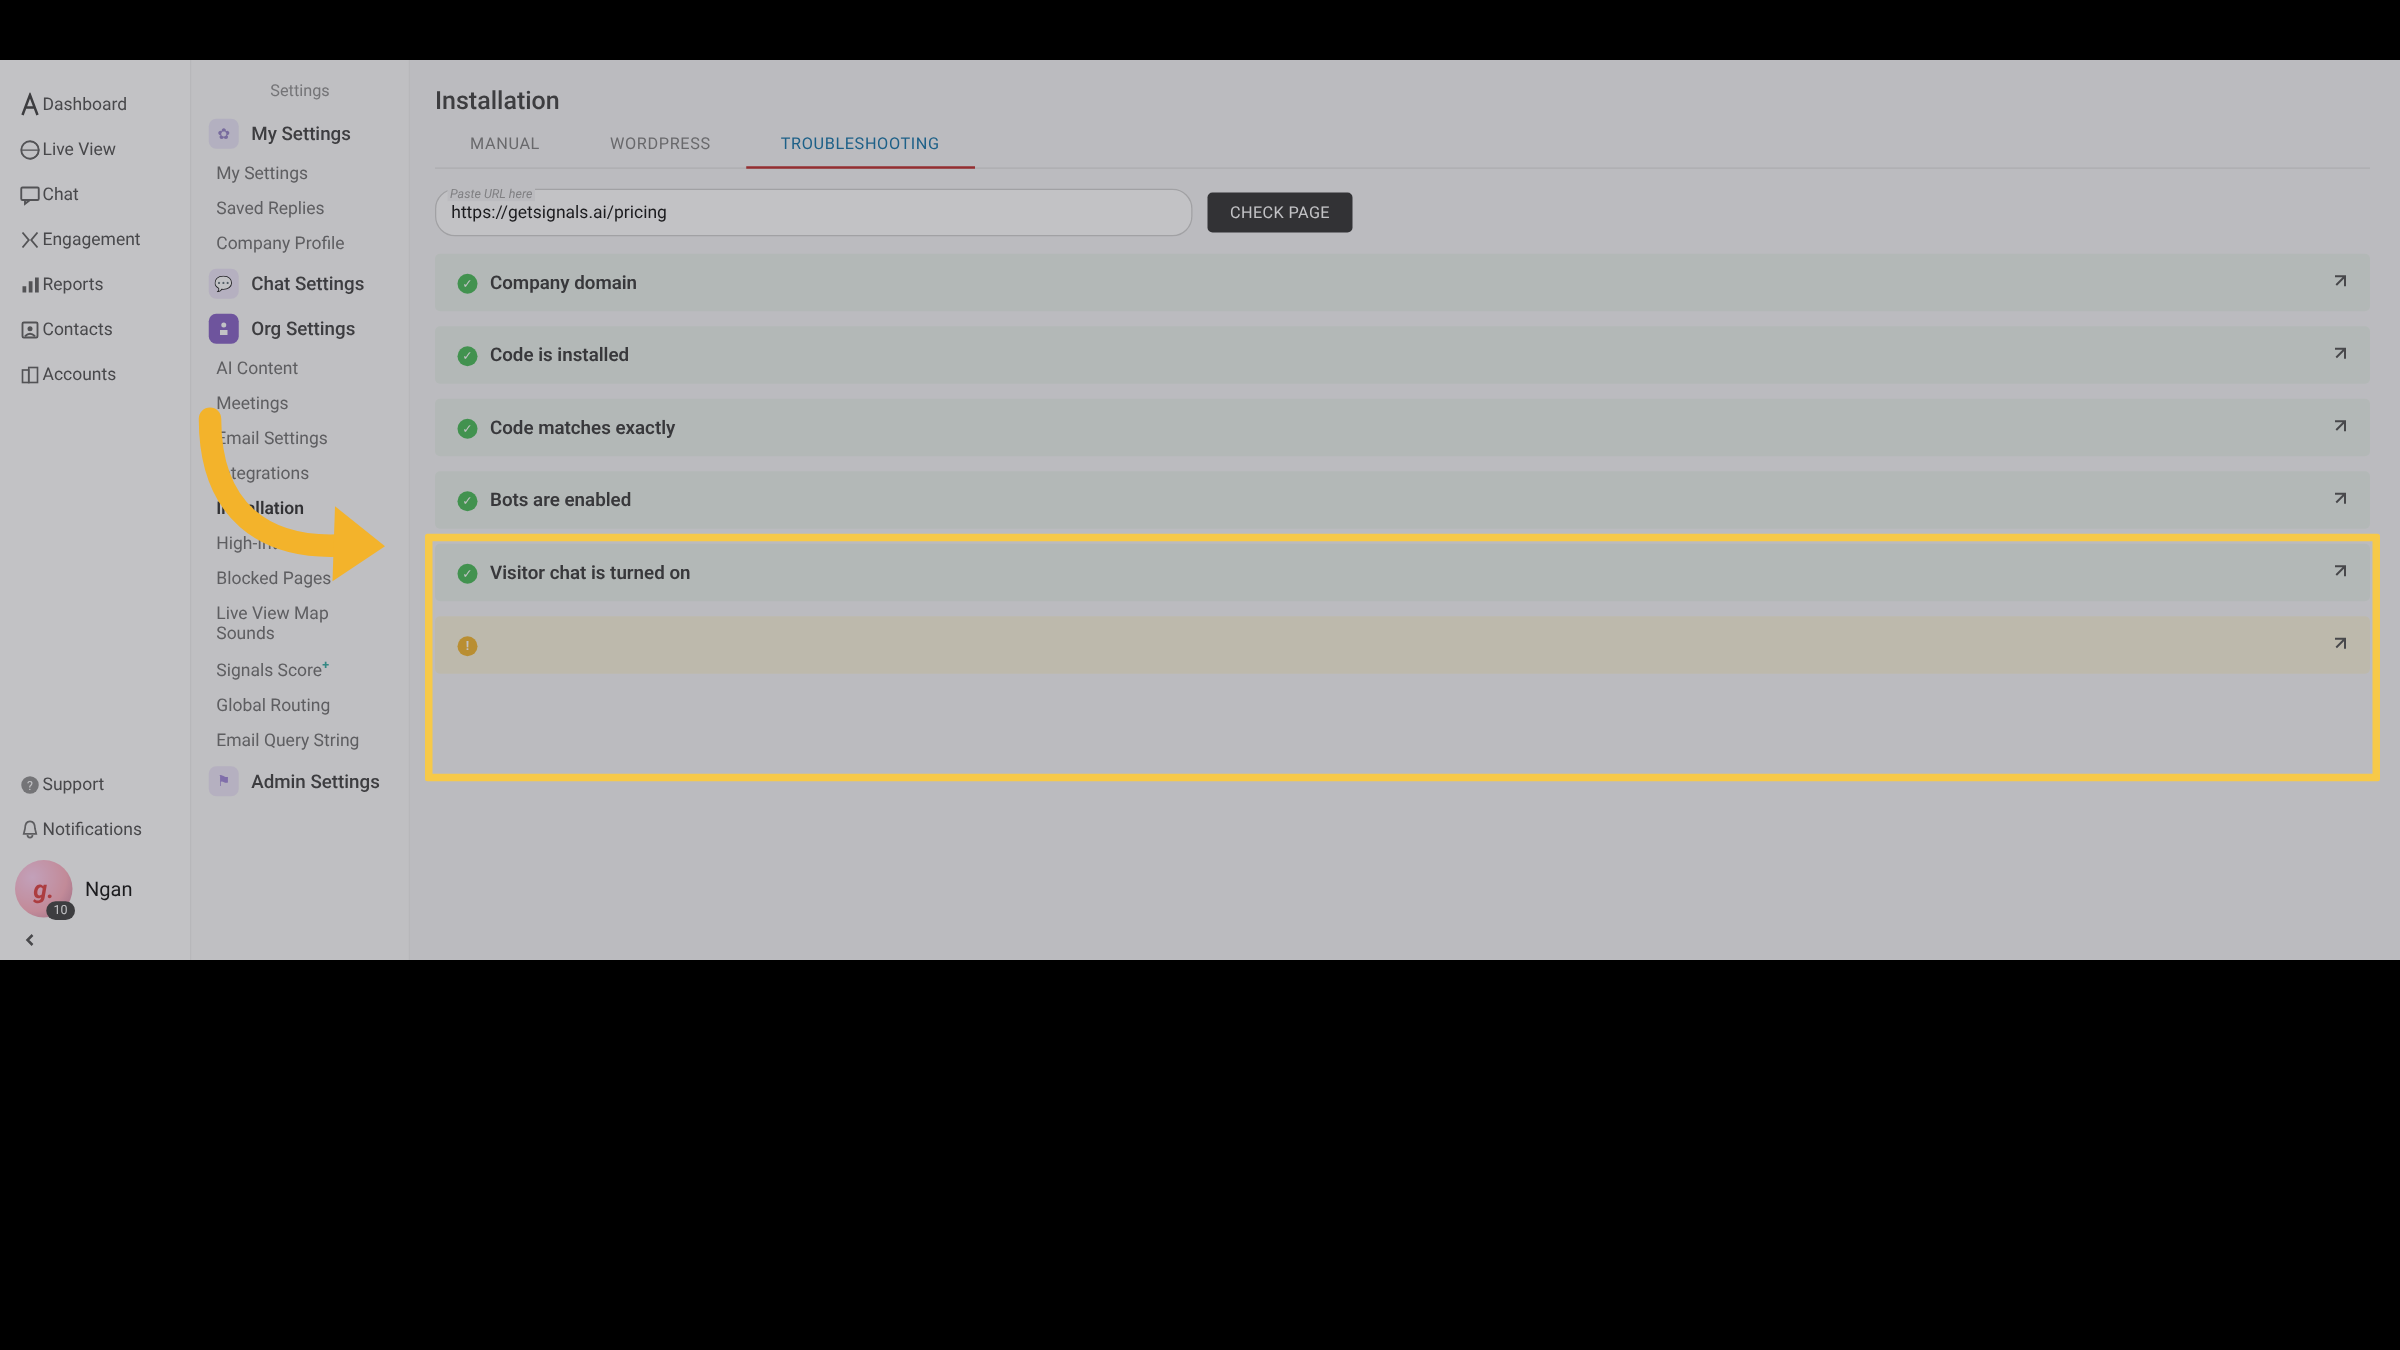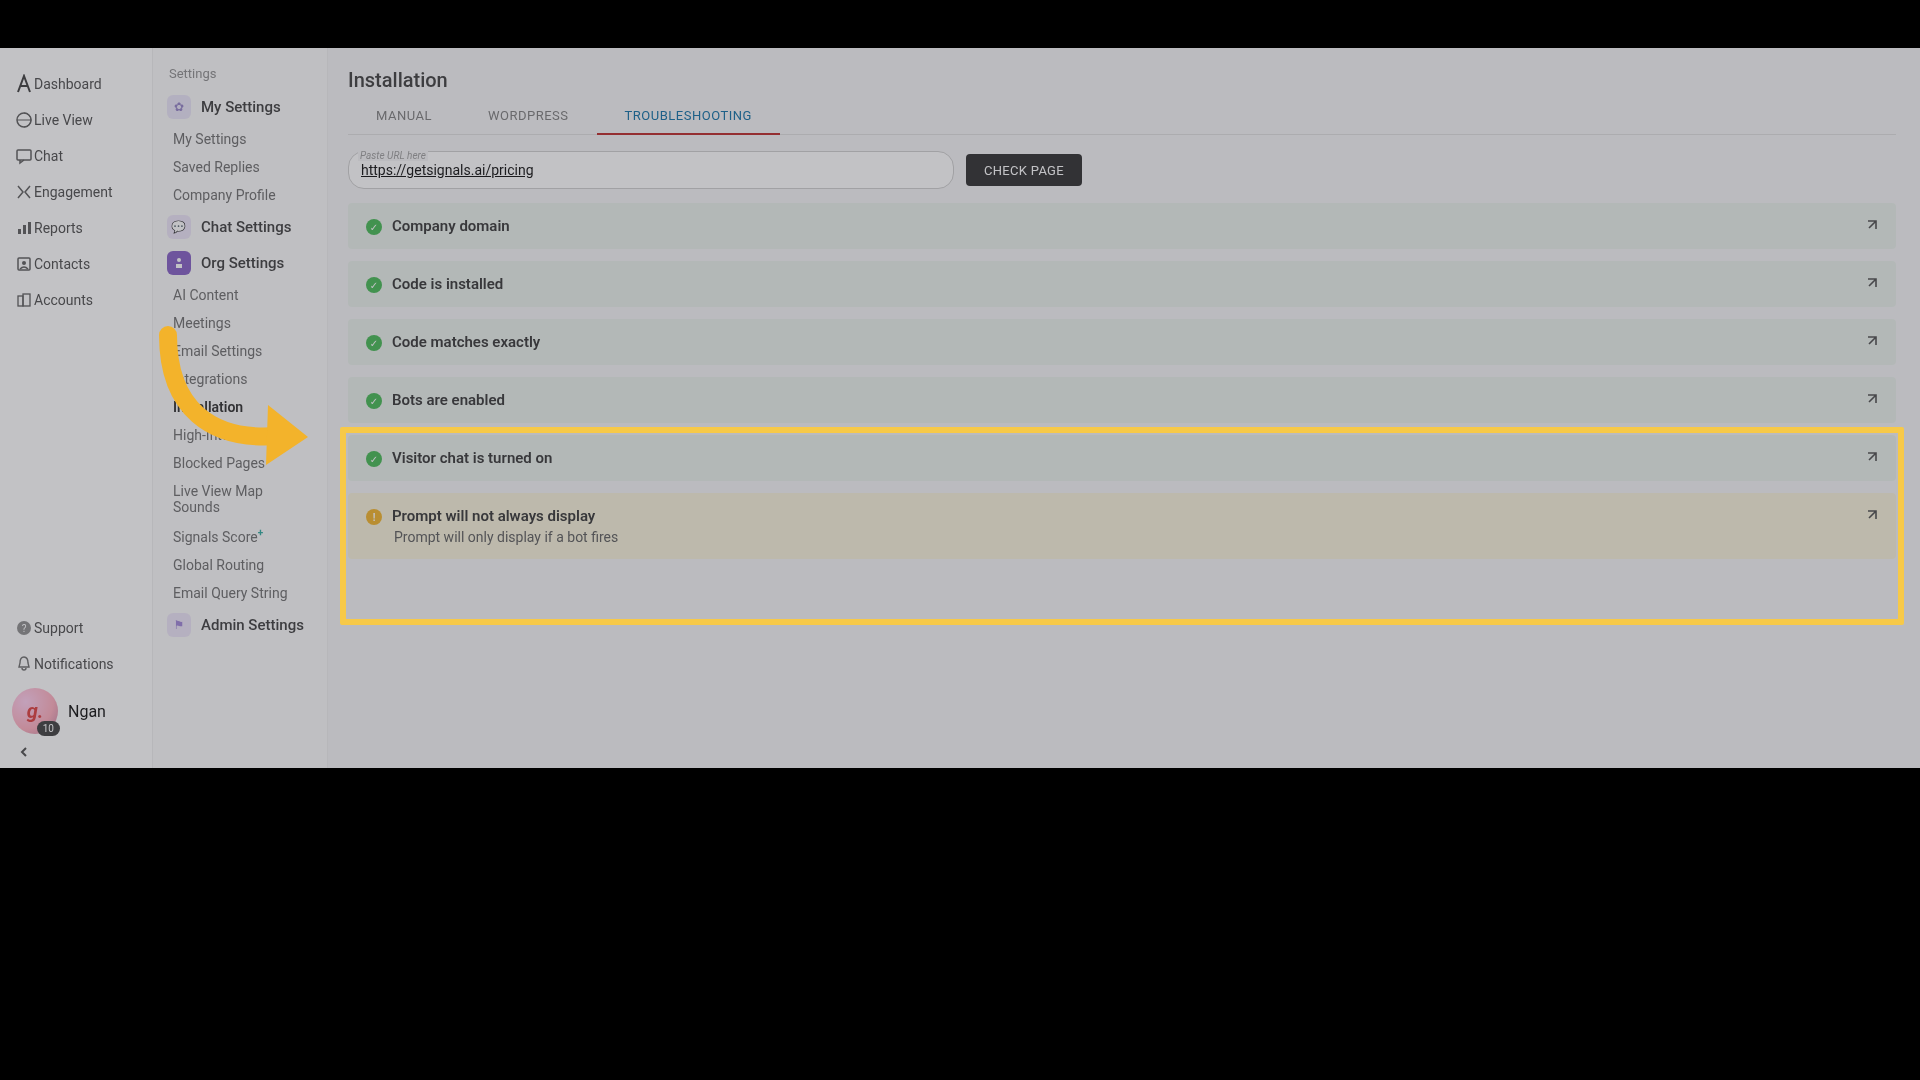--- a/index.html
+++ b/index.html
@@ -16,21 +16,21 @@
   .nav-item .ic { width: 20px; height: 20px; display:flex; align-items:center; justify-content:center; color:#555; }
   .nav-spacer { flex: 1; }
   .nav-user { display:flex; align-items:center; gap:10px; padding: 6px 12px; }
   .avatar-wrap { position:relative; width:46px; height:46px; }
   .avatar { width:46px; height:46px; border-radius:50%; background: radial-gradient(circle at 30% 30%, #fce, #fab 60%, #b79); display:flex; align-items:center; justify-content:center; color:#d33; font-weight:700; font-family: Georgia, serif; font-style:italic; font-size:20px; }
   .avatar-count { position:absolute; right:-2px; bottom:-2px; background:#333; color:#fff; font-size:10px; border-radius:10px; padding:2px 6px; }
   .collapse-chevron { text-align:right; padding: 6px 18px 10px; color:#555; }
 
   
   .settingscol { width: 176px; background:#fafafa; border-left:1px solid #eee; border-right:1px solid #eee; padding-top:18px; z-index:10; }
-  .settings-heading { font-size:13px; color:#888; padding: 0 16px 8px; }
+  .settings-heading { font-size:13px; color:#888; padding: 0 16px 8px; text-align: center; }
   .settings-group { display:flex; align-items:center; gap:10px; padding: 6px 14px; font-size:15px; color:#333; font-weight:500; }
   .sg-icon { width:24px; height:24px; border-radius:6px; display:flex; align-items:center; justify-content:center; font-size:12px; color:#fff; }
   .sg-my { background:#e9e4f7; color:#8e7cc3; }
   .sg-chat { background:#ece4f7; color:#9a7fd6; }
   .sg-org { background:#7e57c2; }
   .sg-admin { background:#ece4f7; color:#9a7fd6; }
   .settings-item { font-size:14px; color:#666; padding:6px 16px 6px 20px; cursor:pointer; }
   .settings-item.active { color:#222; font-weight:600; }
   .settings-item .plus { color:#26a69a; font-weight:700; vertical-align: super; font-size:10px; }
 
@@ -38,21 +38,21 @@
   .main { flex:1; padding: 20px 24px 0 20px; position: relative; z-index:10; }
   .main h1 { font-size:20px; font-weight:500; color:#333; margin-bottom: 6px; }
   .tabs { display:flex; border-bottom:1px solid #ddd; margin-bottom:16px; }
   .tab { padding: 10px 28px; font-size:13px; letter-spacing:.5px; color:#777; cursor:pointer; }
   .tab.active { color:#0369a1; border-bottom:2px solid #b91c1c; margin-bottom:-1px; }
   .section-title { font-size:15px; font-weight:600; color:#333; margin: 4px 0 10px; }
   .help-text { font-size:14px; color:#555; margin:0 0 14px 8px; }
   .url-row { display:flex; gap:12px; margin:0 0 14px 0; }
   .url-field-wrap { position:relative; flex:0 0 606px; }
   .url-field-wrap .float-label { position:absolute; top:-1px; left:10px; font-size:10px; font-style:italic; color:#999; background:#f5f5f6; padding:0 2px; }
-  .url-input { width:100%; height:38px; border:1px solid #ccc; border-radius:16px; padding:0 12px; font-size:14px; background:#fff;text-decoration:underline; }
+  .url-input { width:100%; height:38px; border:1px solid #ccc; border-radius:16px; padding:0 12px; font-size:14px; background:#fff; }
   .check-btn { background:#222; color:#fff; border:none; border-radius:4px; padding:0 18px; font-size:13px; letter-spacing:.3px; height:32px; align-self:center; cursor:pointer; }
 
   .check-card { background:#e8f0ea; border-radius:4px; padding:14px 18px; margin-bottom:12px; display:flex; align-items:flex-start; gap:10px; position:relative; }
   .check-card.warning-card { background:#f7f2d9; }
   .check-card .status-ic { width:16px; height:16px; border-radius:50%; background:#3bb54a; display:flex; align-items:center; justify-content:center; color:#fff; font-size:10px; flex-shrink:0; margin-top:2px; }
   .check-card.warning-card .status-ic { background:#f2b01e; font-weight:700; }
   .check-card .title { font-size:15px; font-weight:600; color:#2c2c2c; }
   .check-card .subtitle { font-size:14px; color:#555; margin-top:4px; margin-left:2px; }
   .check-card .launch { position:absolute; right:16px; top:14px; color:#444; cursor:pointer; }
 
@@ -282,24 +282,20 @@
           <div class="title">Visitor chat is turned on</div>
         </div>
       <span class="launch">
           <svg width="16" height="16" viewBox="0 0 16 16">
             <path d="M4 4 H12 V12 M12 4 L5 11" stroke="#444" stroke-width="1.6" fill="none"></path>
           </svg>
         </span>
     </div>
     <div class="check-card warning-card" style="position: relative; z-index: 55;">
       <span class="status-ic">!</span>
-      <div>
-        <div class="title">Prompt will not always display</div>
-        <div class="subtitle">Prompt will only display if a bot fires</div>
-      </div>
       <span class="launch">
           <svg width="16" height="16" viewBox="0 0 16 16">
             <path d="M4 4 H12 V12 M12 4 L5 11" stroke="#444" stroke-width="1.6" fill="none"></path>
           </svg>
         </span>
     </div>
     <div id="highlight-end"></div>
   </div>
 
   <div class="overlay" style=""></div>

